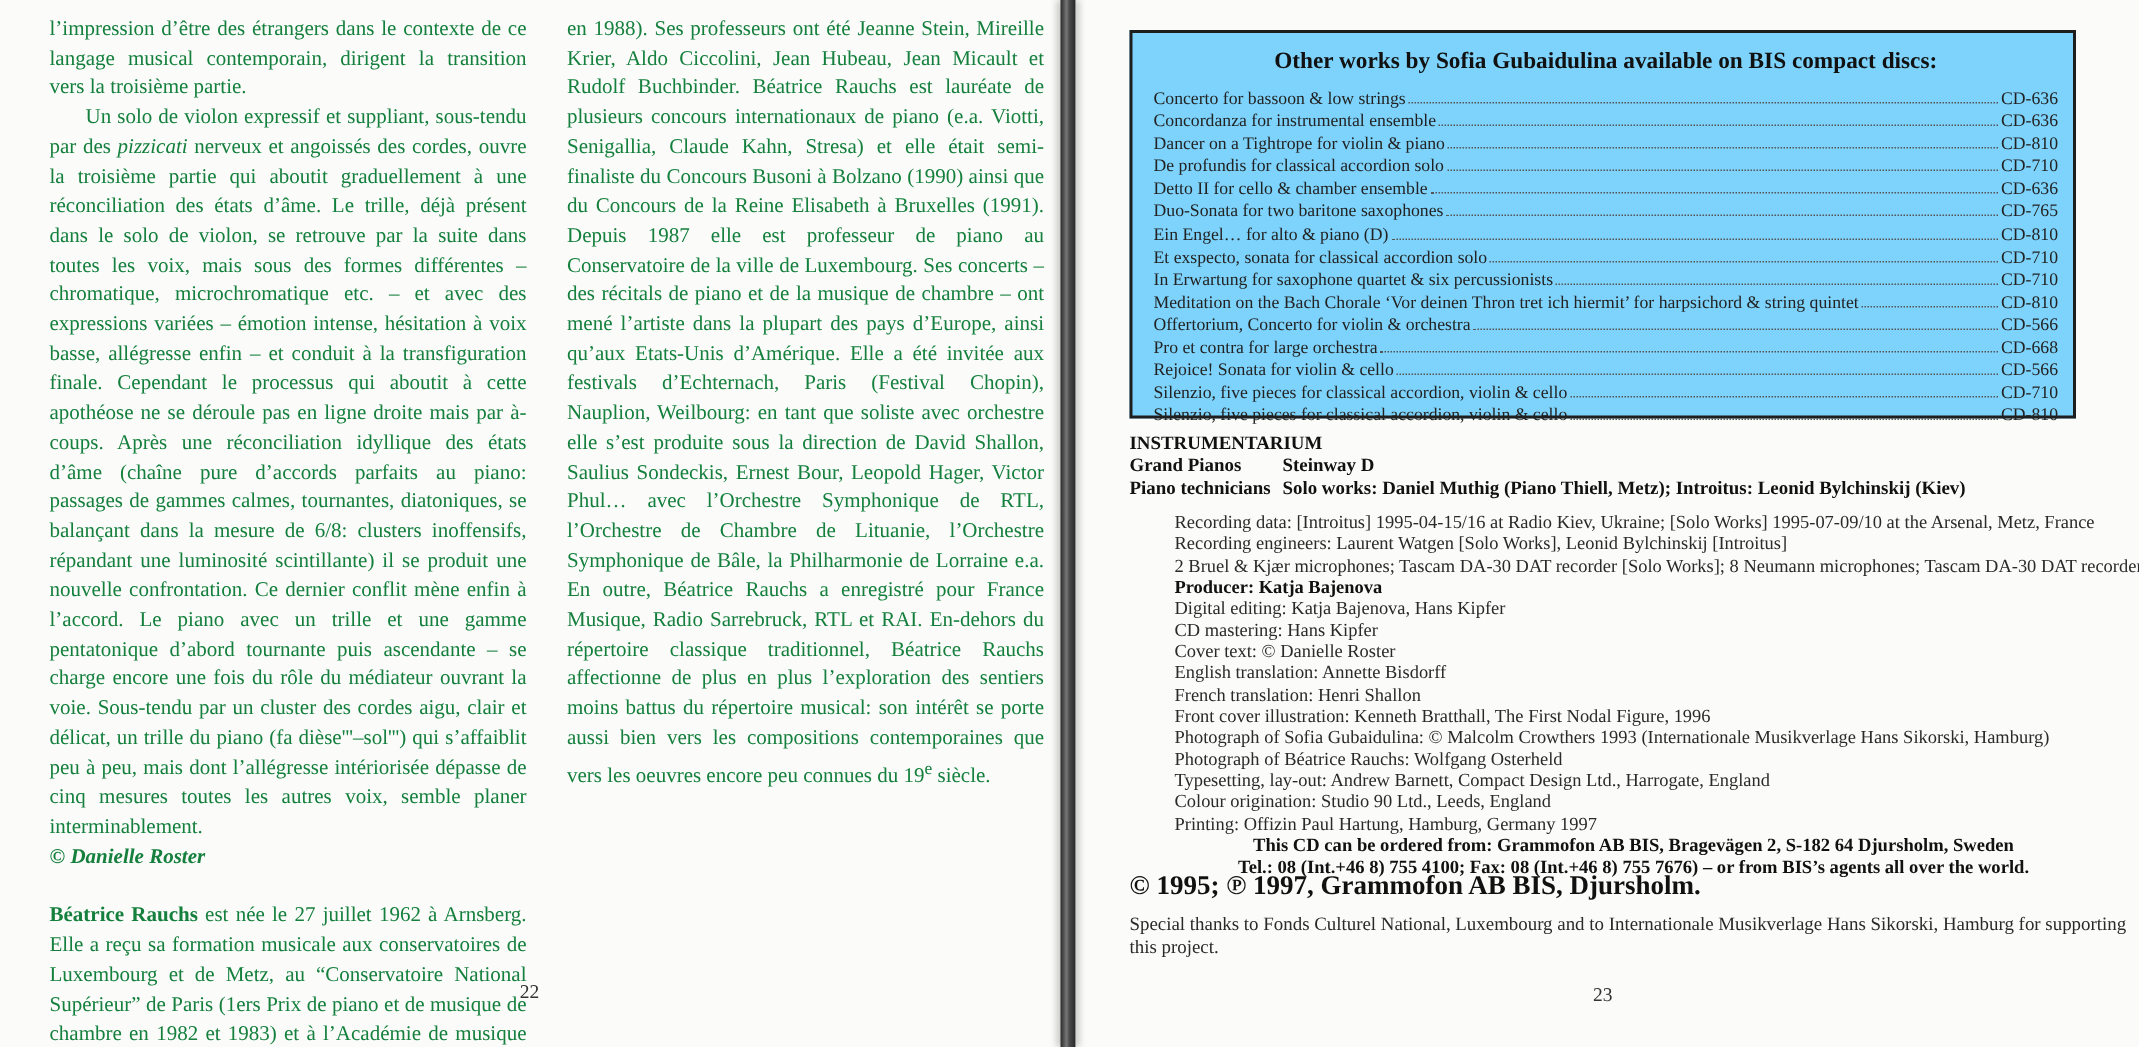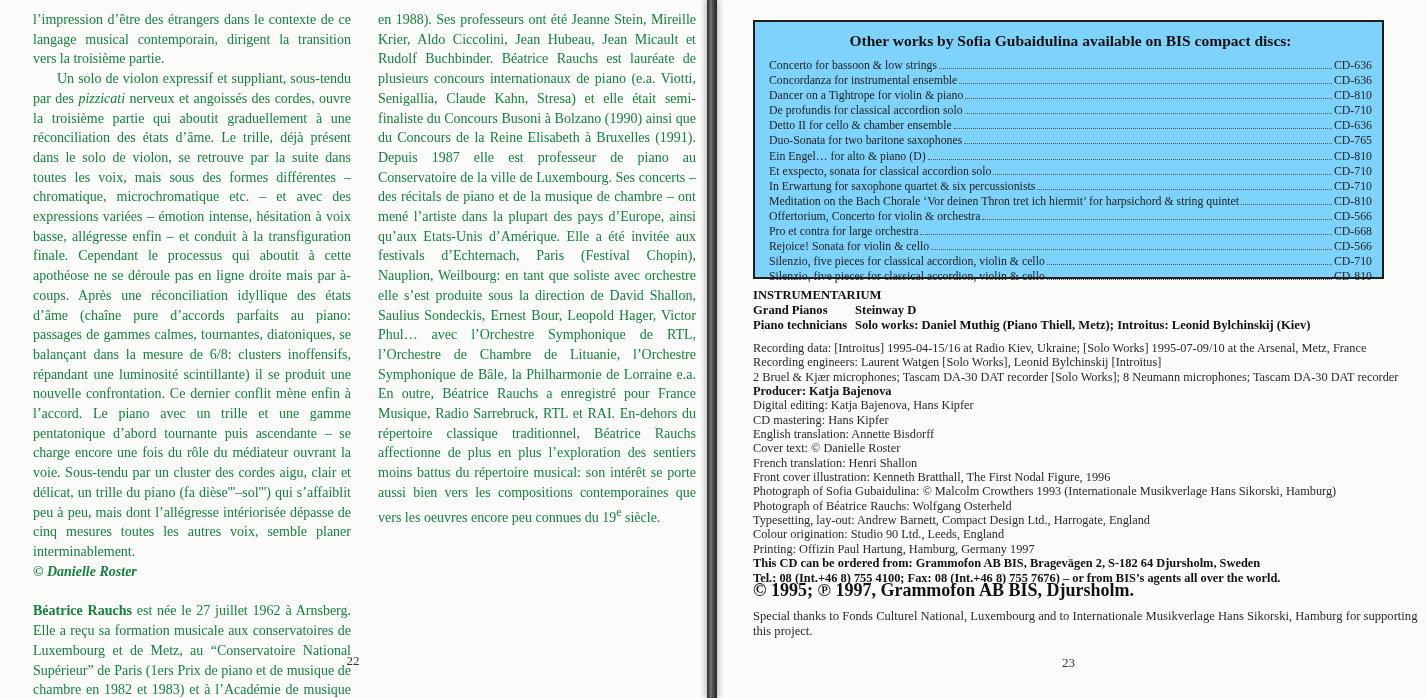--- a/index.html
+++ b/index.html
@@ -73,26 +73,26 @@
     position:absolute; left:753px; top:288px; width:662px;
     font-weight:bold; font-size:12.6px; line-height:15.2px; color:#111;
   }
   .instr-row { display:flex; }
   .instr-label { width:102px; flex:0 0 102px; }
 
   .credits {
     position:absolute; left:753px; top:341px; width:672px;
     font-size:12.3px; line-height:14.35px; color:#2a2a2a;
   }
-  .credits .line { white-space:nowrap; }
+  .credits .line { white-space:nowrap;margin-left:30px; }
   .producer { font-weight:bold; color:#111; }
 
   .ordering {
     position:absolute; left:753px; top:556px; width:672px;
-    font-weight:bold; font-size:12.4px; line-height:14.6px; color:#111;
+    font-weight:bold; font-size:12.4px; line-height:14.6px; color:#111;text-align:center;
   }
   .copyright-big {
     position:absolute; left:753px; top:580px; width:672px;
     font-weight:bold; font-size:18px; color:#111;
   }
   .thanks {
     position:absolute; left:753px; top:609px; width:666px;
     font-size:12.6px; line-height:14.8px; color:#2a2a2a;
     text-align:left;
   }
@@ -236,22 +236,22 @@
 
   <div class="line">Recording data: [Introitus] 1995-04-15/16 at Radio Kiev, Ukraine; [Solo Works] 1995-07-09/10 at the Arsenal, Metz, France</div>
       <div class="line">Recording engineers: Laurent Watgen [Solo Works], Leonid Bylchinskij [Introitus]</div>
       <div class="line">2 Bruel &amp; Kjær microphones; Tascam DA-30 DAT recorder [Solo Works]; 8 Neumann microphones; Tascam DA-30 DAT recorder</div>
     </div>
   <div class="line producer">Producer: Katja Bajenova</div>
   <div>
 
   <div class="line">Digital editing: Katja Bajenova, Hans Kipfer</div>
       <div class="line">CD mastering: Hans Kipfer</div>
+      <div class="line">Cover text: © Danielle Roster</div>
       <div class="line">English translation: Annette Bisdorff</div>
-      <div class="line">Cover text: © Danielle Roster</div>
       <div class="line">French translation: Henri Shallon</div>
       <div class="line">Front cover illustration: Kenneth Bratthall, The First Nodal Figure, 1996</div>
       <div class="line">Photograph of Sofia Gubaidulina: © Malcolm Crowthers 1993 (Internationale Musikverlage Hans Sikorski, Hamburg)</div>
       <div class="line">Photograph of Béatrice Rauchs: Wolfgang Osterheld</div>
       <div class="line">Typesetting, lay-out: Andrew Barnett, Compact Design Ltd., Harrogate, England</div>
       <div class="line">Colour origination: Studio 90 Ltd., Leeds, England</div>
       <div class="line">Printing: Offizin Paul Hartung, Hamburg, Germany 1997</div>
     </div>
 </div>
 

